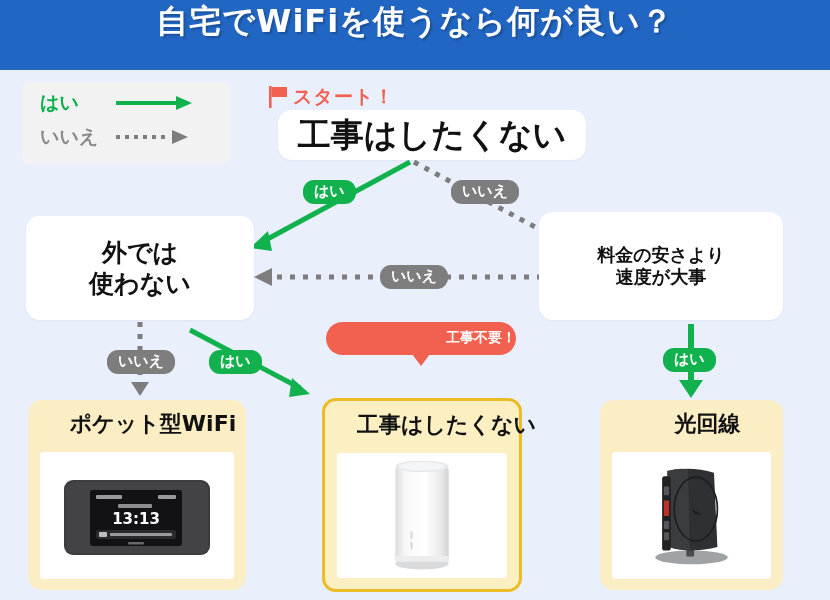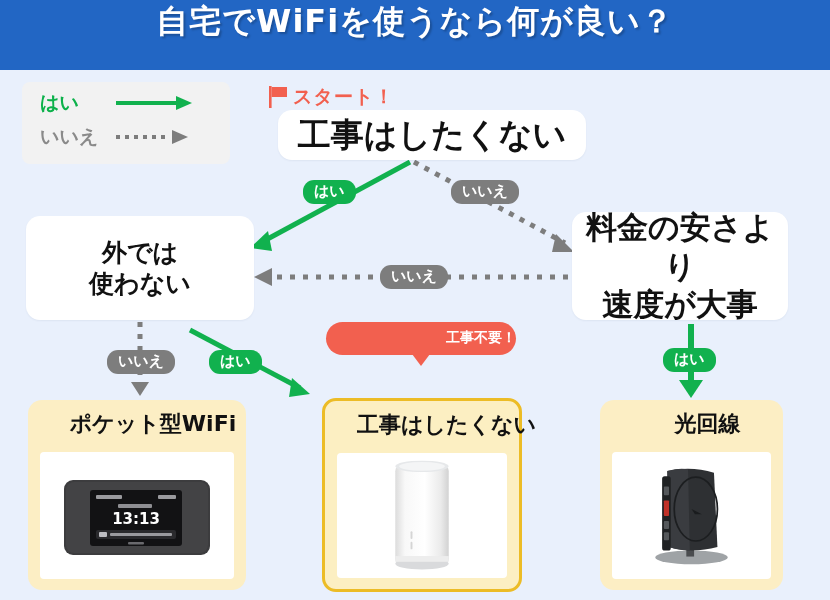--- a/index.html
+++ b/index.html
@@ -98,23 +98,23 @@
     width: 308px; height: 50px;
     font-size: 33px;
   }
   .node-left {
     left: 26px; top: 216px;
     width: 228px; height: 104px;
     font-size: 25px;
     line-height: 1.25;
   }
   .node-right {
-    left: 572px; top: 212px;
-    width: 216px; height: 108px;
-    font-size: 31px;
+    left: 539px; top: 212px;
+    width: 244px; height: 108px;
+    font-size: 18px;
     line-height: 1.25;
   }
 
   
   .badge {
     position: absolute;
     color: #ffffff;
     font-size: 15px;
     font-weight: bold;
     padding: 3px 11px 4px 11px;

